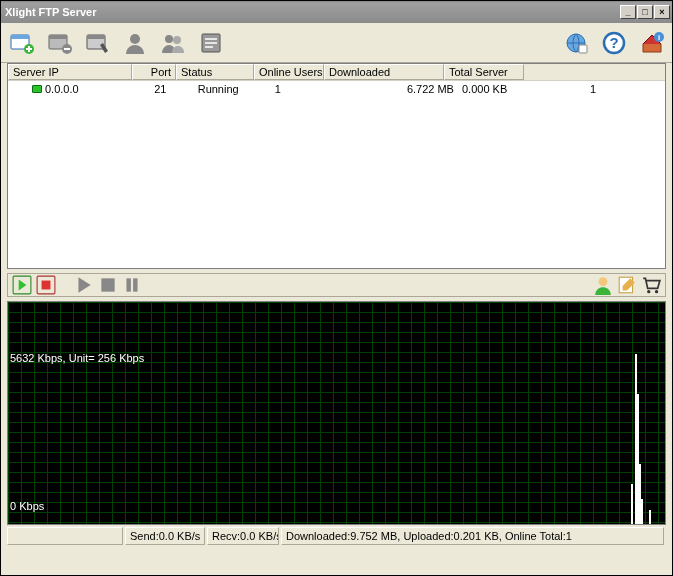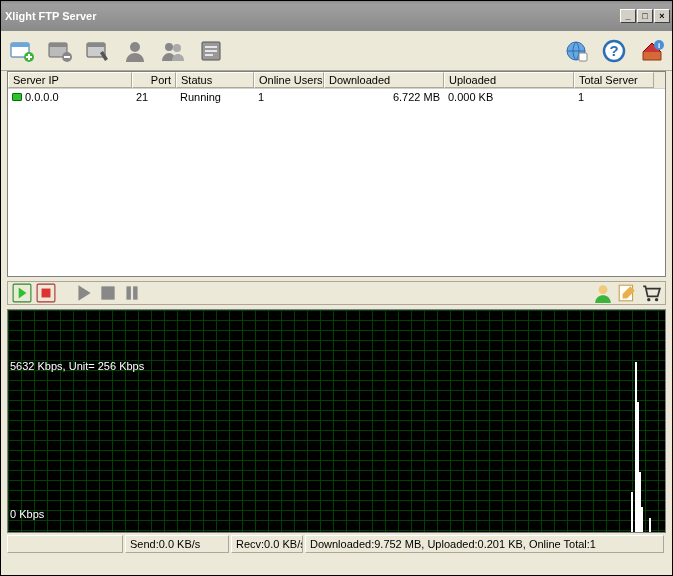--- a/index.html
+++ b/index.html
@@ -6,21 +6,21 @@
 body {
   font-family: Tahoma, Arial, sans-serif;
   font-size: 11px;
   background: #ece9d8;
   width: 673px;
   height: 576px;
   overflow: hidden;
   border: 1px solid #000;
 }
 .titlebar {
-  height: 30px;
+  height: 22px;
   background: linear-gradient(#8a8a8a, #a0a0a0 10%, #8a8a8a);
   color: #fff;
   display: flex;
   align-items: center;
   padding: 0 2px 0 4px;
   font-weight: bold;
   justify-content: flex-end;
 }
 .titlebar .title { flex: 1; font-size: 11px; }
 .titlebar .winbtns { display: flex; gap: 1px; }
@@ -74,20 +74,21 @@
   font-size: 11px;
   background: #ece9d8;
   overflow: hidden;
   white-space: nowrap;
 }
 .listbody { flex: 1; overflow: auto; }
 .row {
   display: flex;
   height: 16px;
   align-items: center;
+  padding-left: 20px;
 }
 .cell {
   padding: 0 4px;
   font-size: 11px;
   overflow: hidden;
   white-space: nowrap;
   display: flex;
   align-items: center;
   gap: 3px;
 }
@@ -250,21 +251,20 @@
   </div>
 </div>
 
 <div class="listpanel">
   <div class="listhdr">
     <div class="colh col-ip">Server IP</div>
     <div class="colh col-port">Port</div>
     <div class="colh col-status">Status</div>
     <div class="colh col-online">Online Users</div>
     <div class="colh col-down">Downloaded</div>
-    <div class="colh col-up">Uploaded</div>
     <div class="colh col-logins">Total Server</div>
   </div>
   <div class="listbody">
     <div class="row">
       <div class="cell col-ip">
         <span class="server-led"></span>
         <span>0.0.0.0</span>
       </div>
       <div class="cell col-port">21</div>
       <div class="cell col-status">Running</div>
@@ -410,16 +410,16 @@
   <div class="spike" style="right:28px; width:2px; height:170px;"></div>
   <div class="spike" style="right:26px; width:2px; height:130px;"></div>
   <div class="spike" style="right:24px; width:2px; height:60px;"></div>
   <div class="spike" style="right:32px; width:2px; height:40px;"></div>
   <div class="spike" style="right:22px; width:2px; height:25px;"></div>
   <div class="spike" style="right:14px; width:2px; height:14px;"></div>
 </div>
 
 <div class="statusbar">
   <div class="statcell" style="width:116px"></div>
-  <div class="statcell" style="width:104px">Send:0.0 KB/s</div>
+  <div class="statcell" style="width:80px">Send:0.0 KB/s</div>
   <div class="statcell" style="width:72px">Recv:0.0 KB/s</div>
   <div class="statcell" style="flex:1">Downloaded:9.752 MB, Uploaded:0.201 KB, Online Total:1</div>
 </div>
 
 </body></html>

